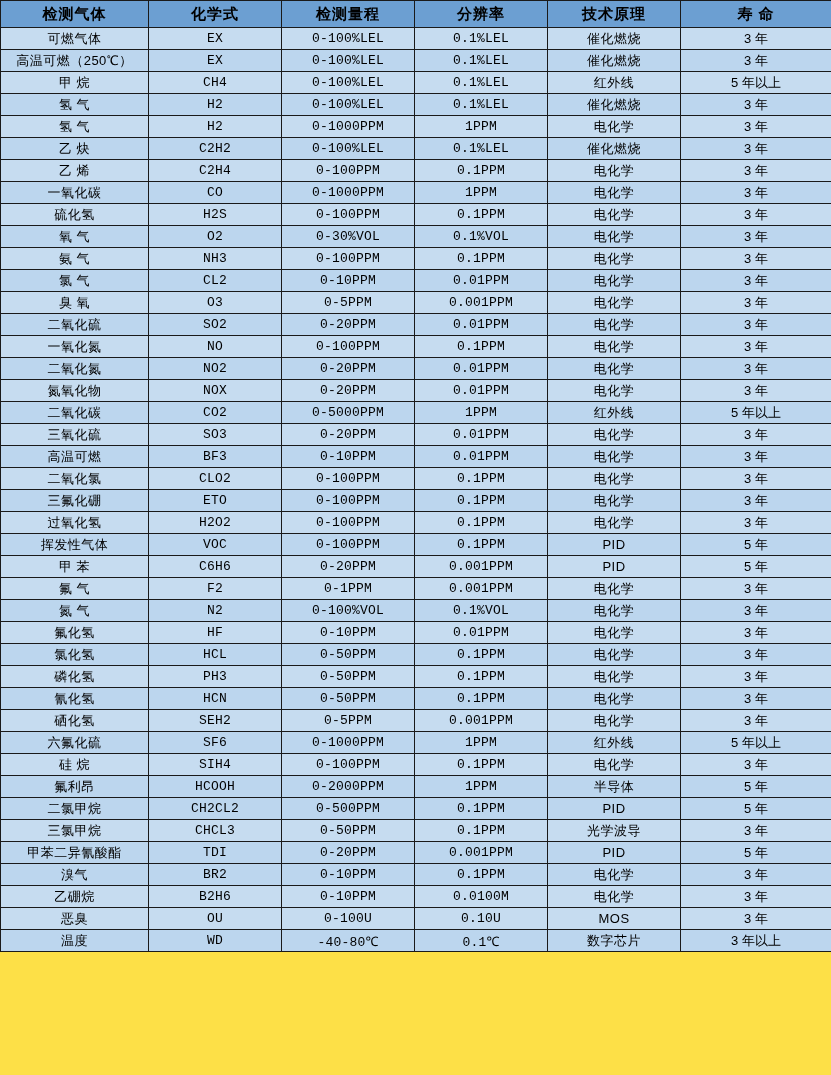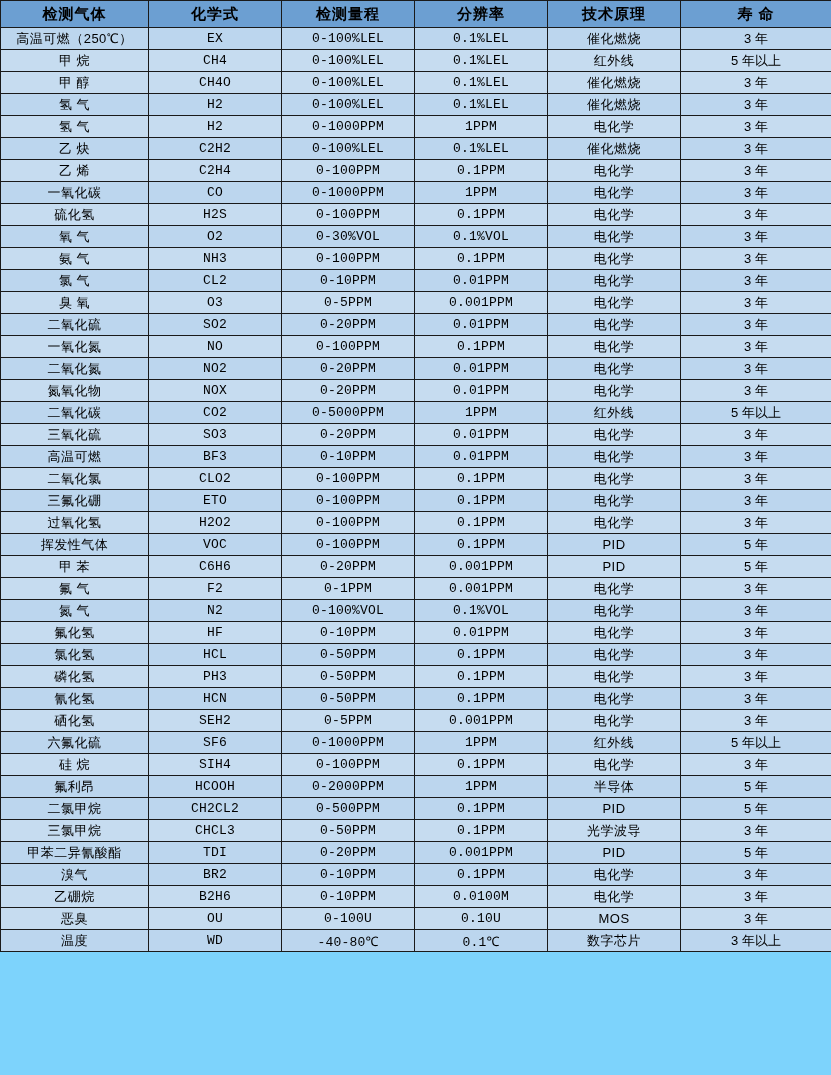--- a/index.html
+++ b/index.html
@@ -7,21 +7,21 @@
     padding: 0;
     background: #ffffff;
   }
   body {
     font-family: "Liberation Sans", sans-serif;
   }
   .sheet {
     width: 831px;
     height: 1075px;
     box-sizing: border-box;
-    background: #7dd3fc;
+    background: #fde047;
     overflow: hidden;
   }
   table.gas-table {
     width: 831px;
     border-collapse: collapse;
     table-layout: fixed;
   }
   table.gas-table col.c0 { width: 148px; }
   table.gas-table col.c1 { width: 133px; }
   table.gas-table col.c2 { width: 133px; }
@@ -84,44 +84,44 @@
       <tr>
         <th>检测气体</th>
         <th>化学式</th>
         <th>检测量程</th>
         <th>分辨率</th>
         <th>技术原理</th>
         <th>寿 命</th>
       </tr>
     </thead>
     <tbody id="table-body">
+        <tr>
+          <td class="cn">可燃气体</td>
+          <td class="mono">EX</td>
+          <td class="mono">0-100%LEL</td>
+          <td class="mono">0.1%LEL</td>
+          <td class="cn">催化燃烧</td>
+          <td class="small">3 年</td>
+        </tr>
         <tr class="alt">
           <td class="cn">高温可燃（250℃）</td>
           <td class="mono">EX</td>
           <td class="mono">0-100%LEL</td>
           <td class="mono">0.1%LEL</td>
           <td class="cn">催化燃烧</td>
           <td class="small">3 年</td>
         </tr>
         <tr>
           <td class="cn">甲 烷</td>
           <td class="mono">CH4</td>
           <td class="mono">0-100%LEL</td>
           <td class="mono">0.1%LEL</td>
           <td class="cn">红外线</td>
           <td class="small">5 年以上</td>
         </tr>
-        <tr>
-          <td class="cn">甲 醇</td>
-          <td class="mono">CH4O</td>
-          <td class="mono">0-100%LEL</td>
-          <td class="mono">0.1%LEL</td>
-          <td class="cn">催化燃烧</td>
-          <td class="small">3 年</td>
-        </tr>
         <tr class="alt">
           <td class="cn">氢 气</td>
           <td class="mono">H2</td>
           <td class="mono">0-100%LEL</td>
           <td class="mono">0.1%LEL</td>
           <td class="cn">催化燃烧</td>
           <td class="small">3 年</td>
         </tr>
         <tr>
           <td class="cn">氢 气</td>

